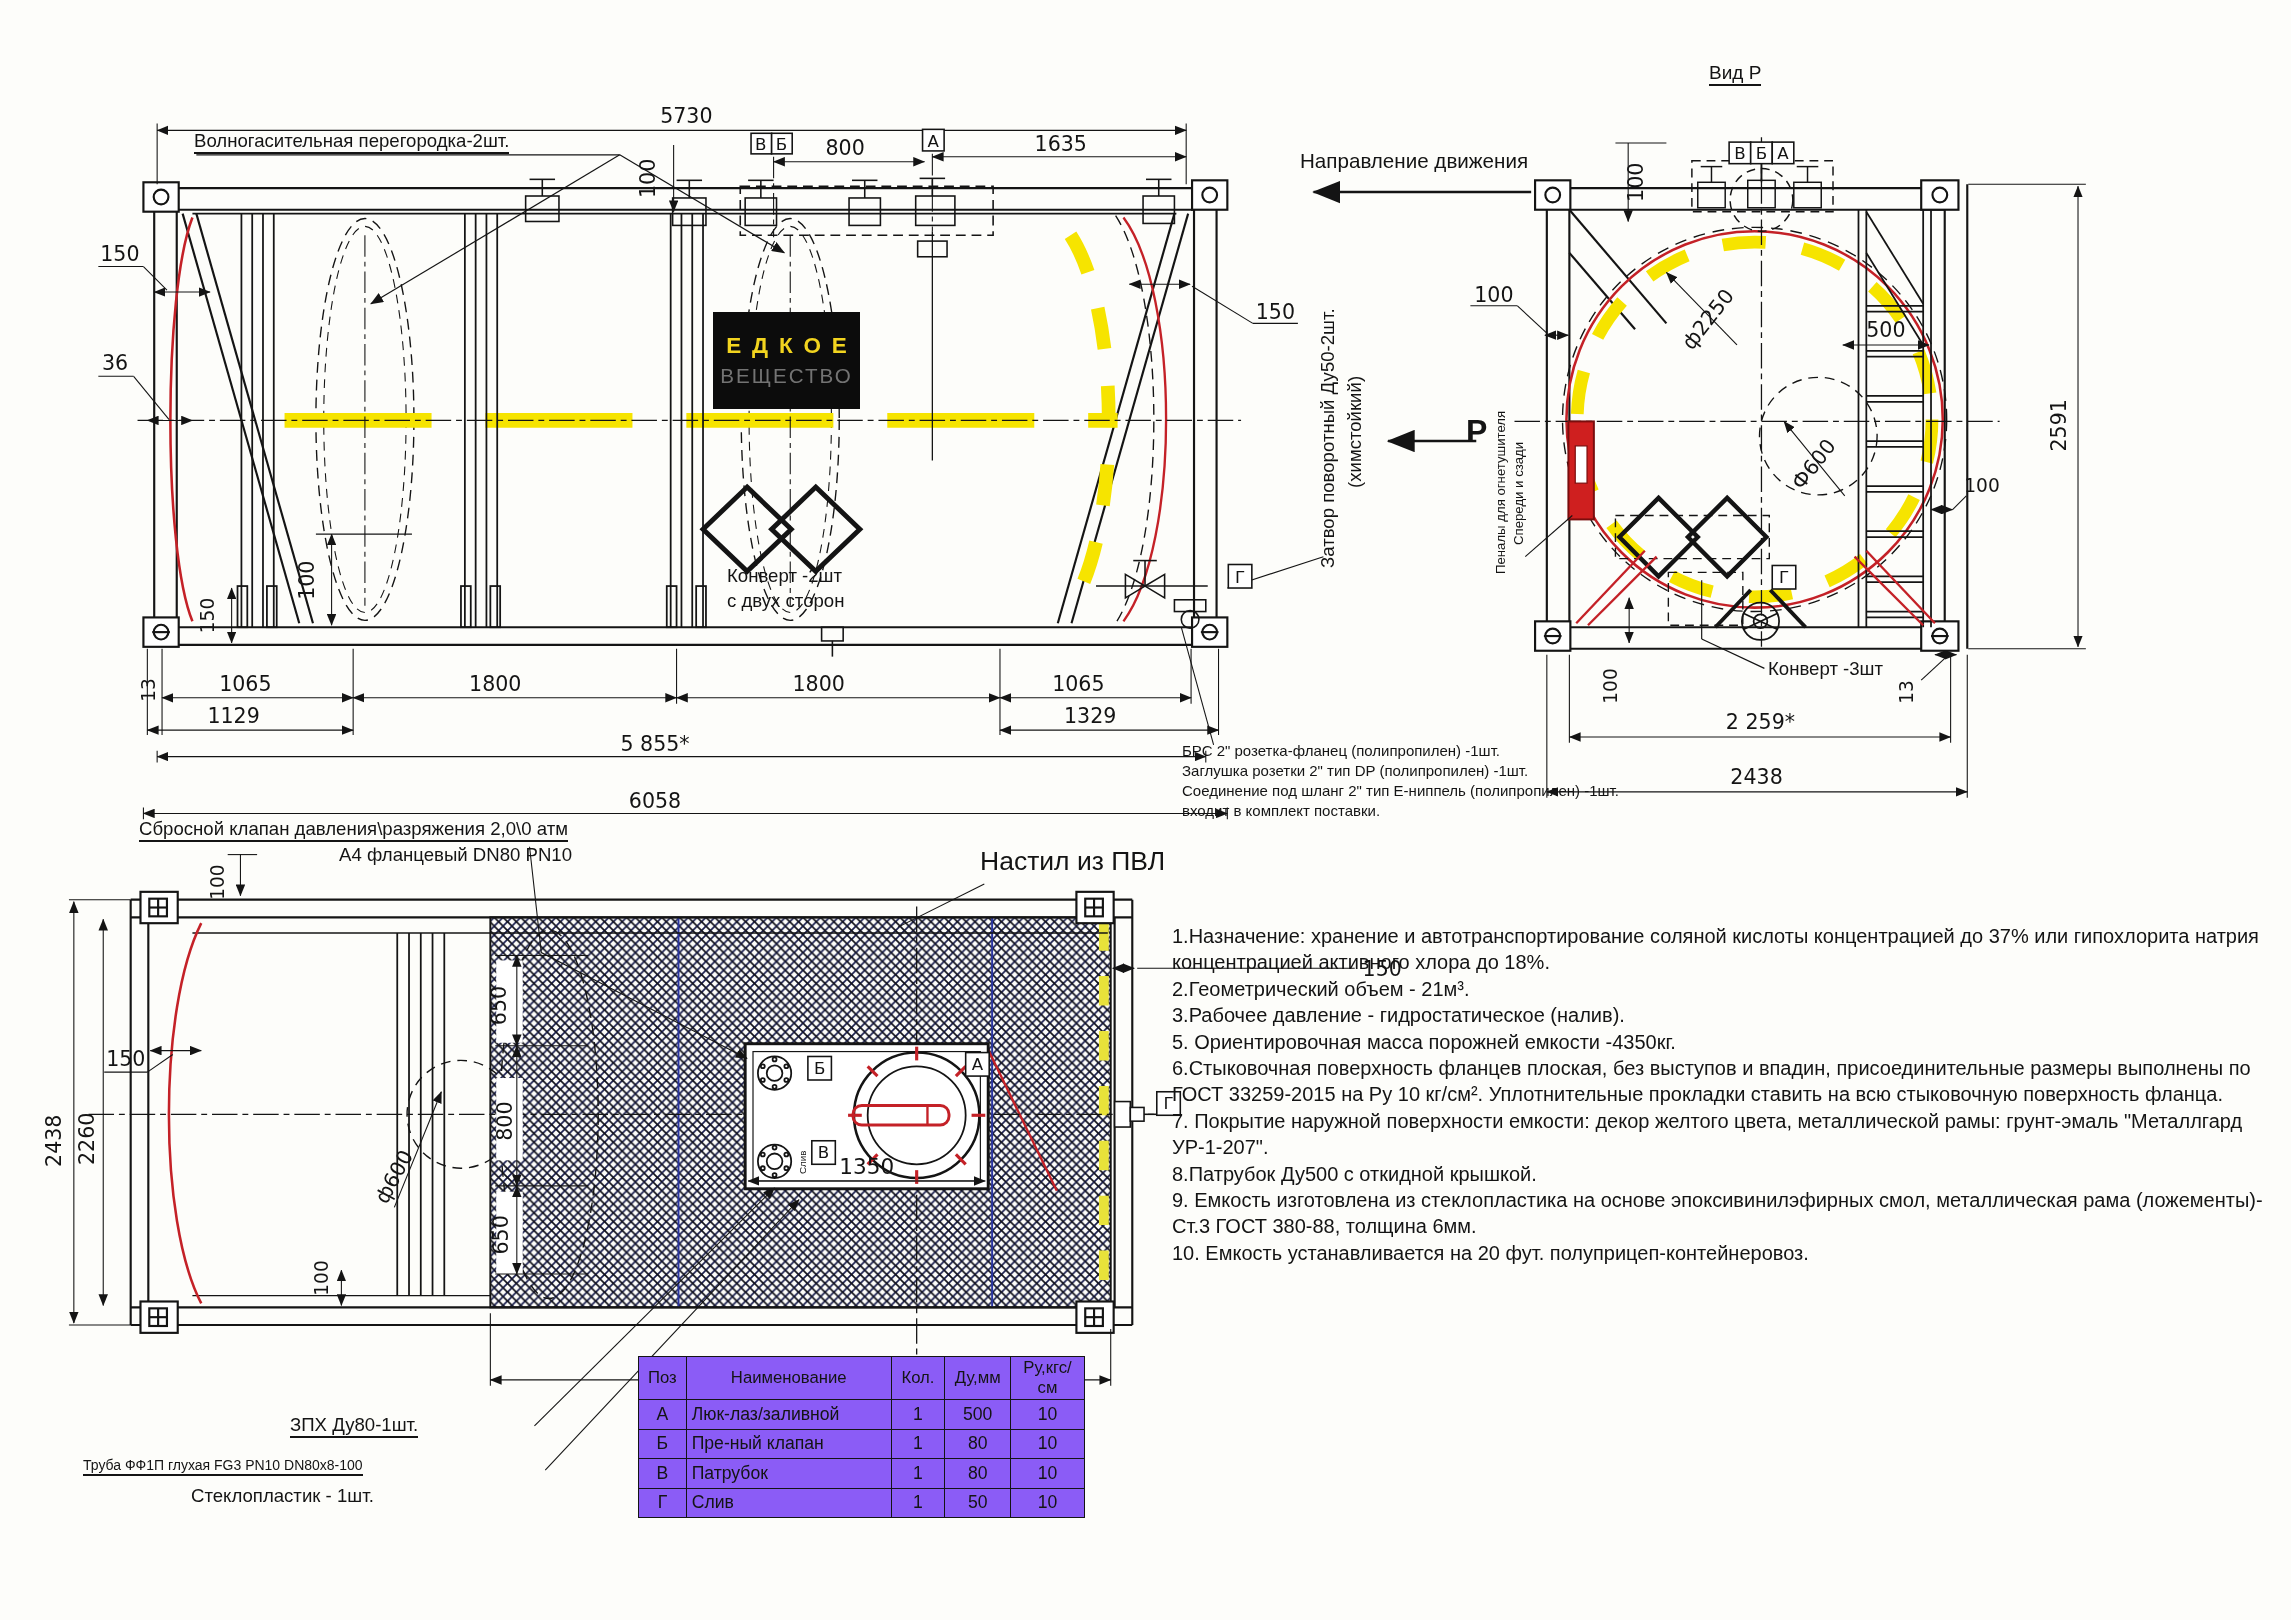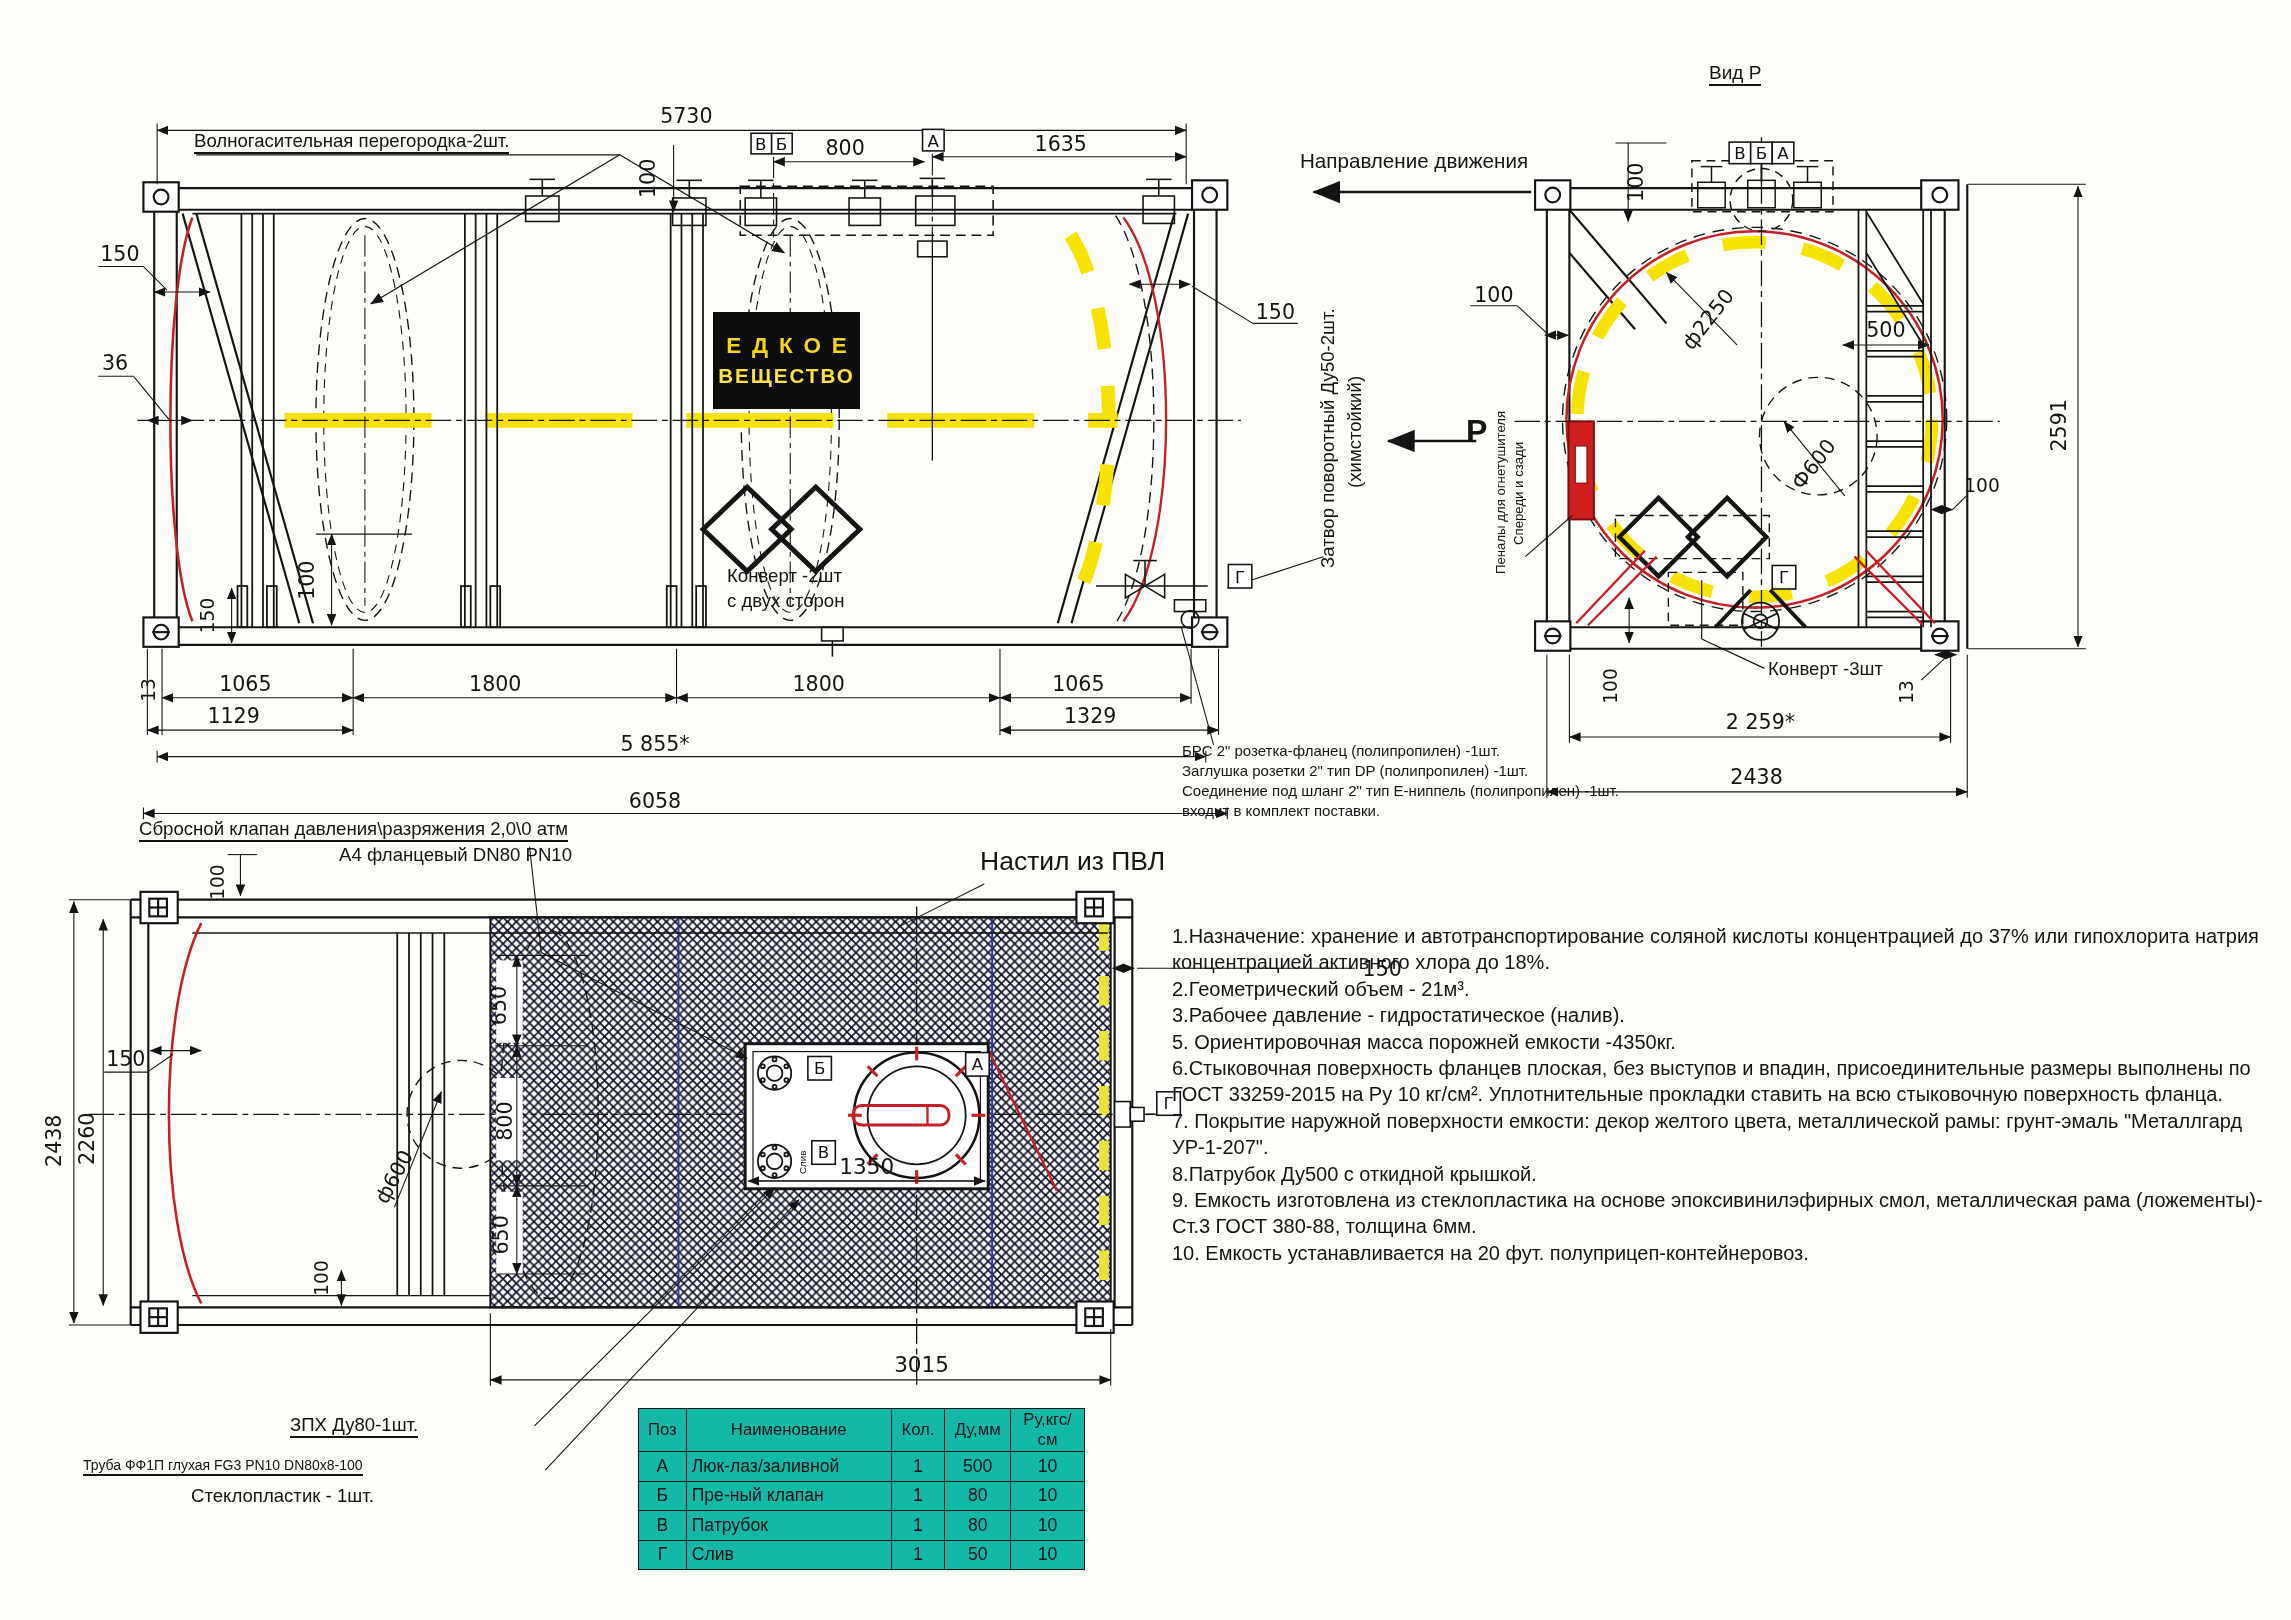--- a/index.html
+++ b/index.html
@@ -5,25 +5,25 @@
   html,body{margin:0;padding:0;background:#e8e8e8}
   #canvas{position:relative;width:2292px;height:1620px;background:#fdfdfa;
           font-family:"Liberation Sans",sans-serif;color:#141414;overflow:hidden}
   #canvas svg{position:absolute;left:0;top:0}
   .t{position:absolute;white-space:nowrap;color:#141414;line-height:1.1}
   .u{border-bottom:2px solid #141414;padding-bottom:1px}
   .rot{transform:rotate(-90deg);transform-origin:left top}
   .sign{position:absolute;left:713px;top:312px;width:147px;height:97px;background:#0c0c0c;
         display:flex;flex-direction:column;align-items:center;justify-content:center;gap:5.9px}
   .sign .l1{color:#f2d41f;font-weight:bold;font-size:22.5px;letter-spacing:10.8px;text-indent:10.8px}
-  .sign .l2{color:#fde047;font-weight:bold;font-size:20.6px;letter-spacing:2px}
+  .sign .l2{color:#737373;font-weight:normal;font-size:20.6px;letter-spacing:2px}
   .notes{position:absolute;left:1172px;top:923px;width:1111px;font-size:20px;line-height:1.32}
   .notes div{margin:0}
   .brs{position:absolute;left:1182px;top:741px;font-size:15px;line-height:1.34}
-  table.spec{position:absolute;left:638px;top:1408px;border-collapse:collapse;background:#14b8a6;font-size:17.6px}
+  table.spec{position:absolute;left:638px;top:1356px;border-collapse:collapse;background:#8b5cf6;font-size:17.6px}
   table.spec th,table.spec td{border:1.8px solid #141414;padding:1px 4.9px;height:26.5px;color:#141414;font-weight:normal}
   table.spec th{font-size:16.7px;text-align:center}
   table.spec td.c{text-align:center}
   .w1{width:37px}.w2{width:194px}.w3{width:43px}.w4{width:55px}.w5{width:63px;font-size:13.7px}
 </style>
 </head>
 <body>
 
 <div id="canvas">
 

